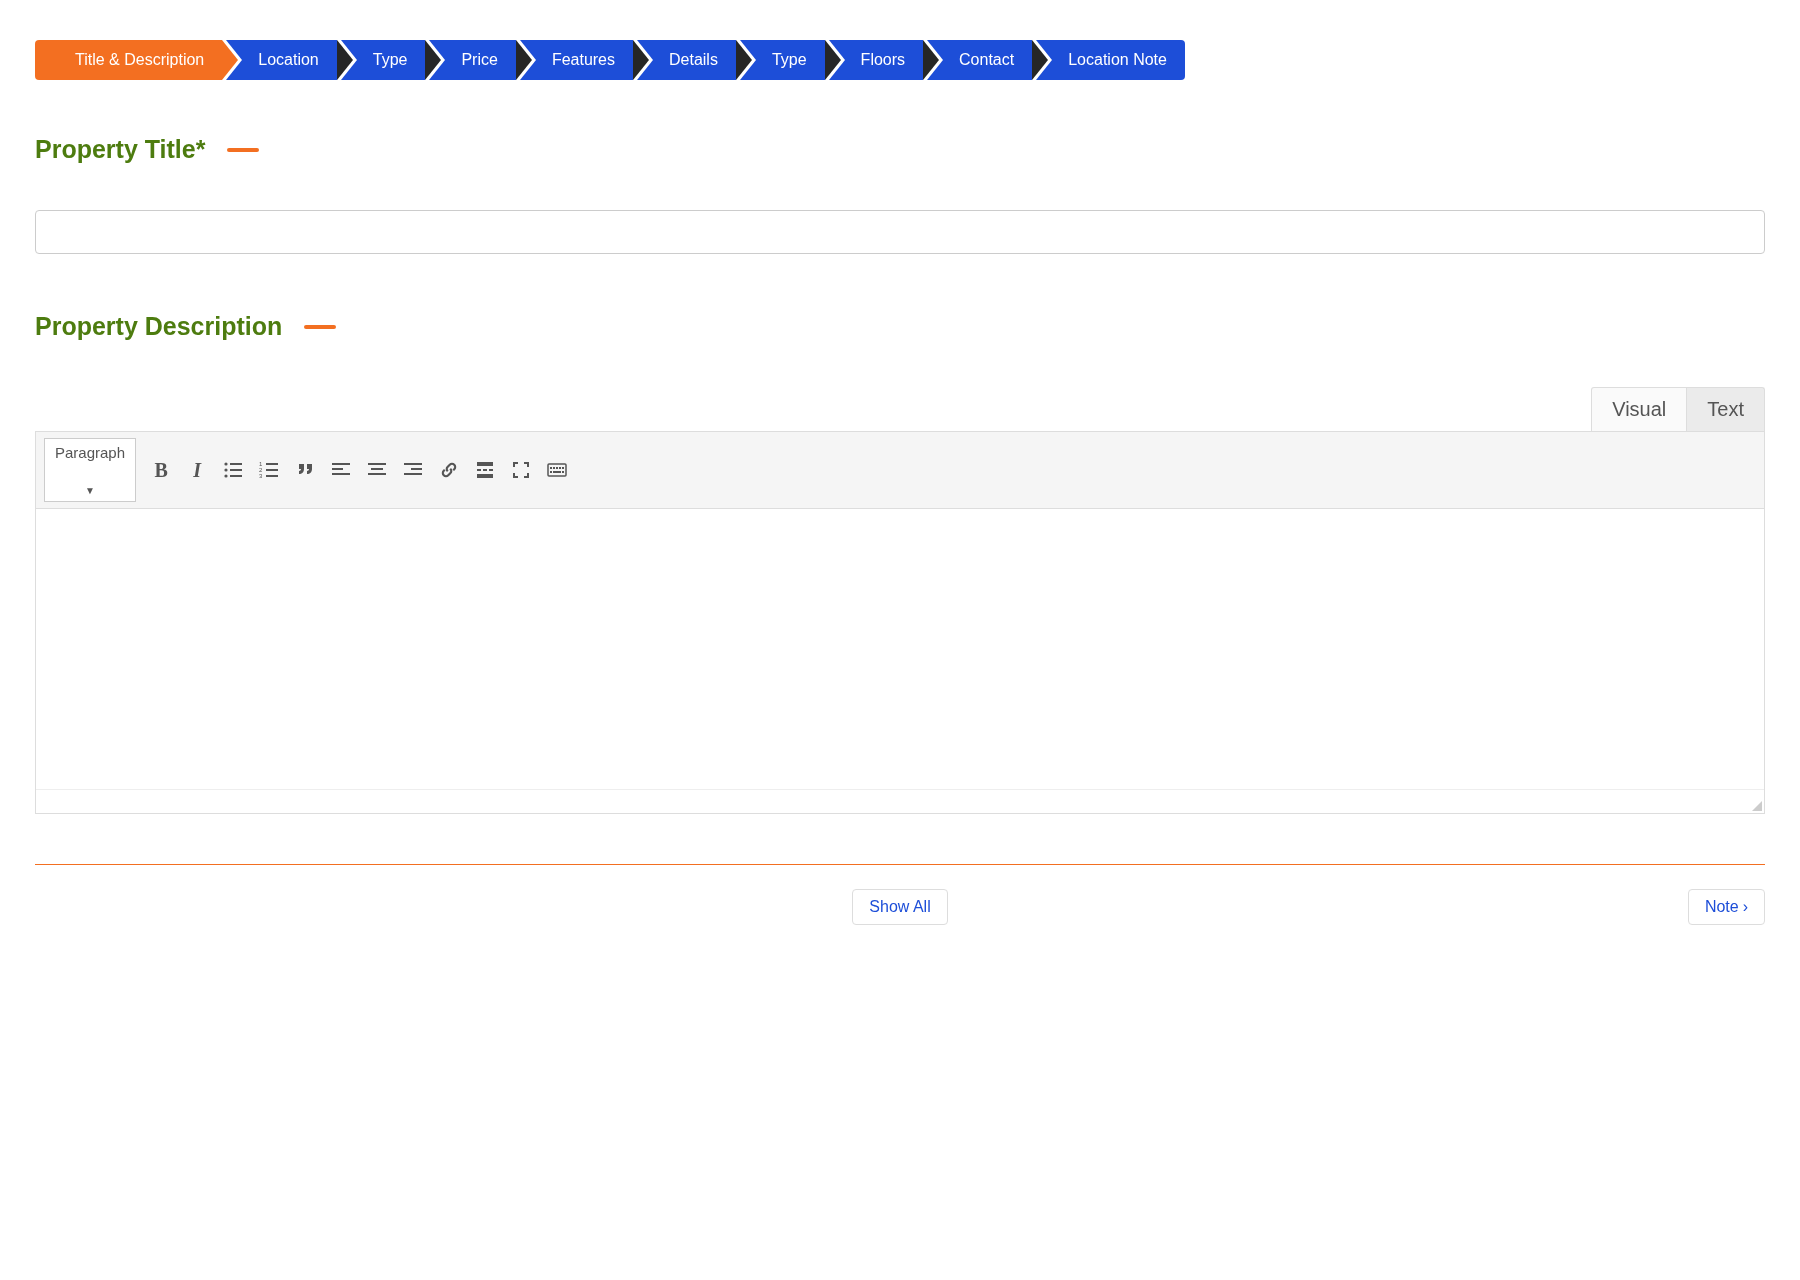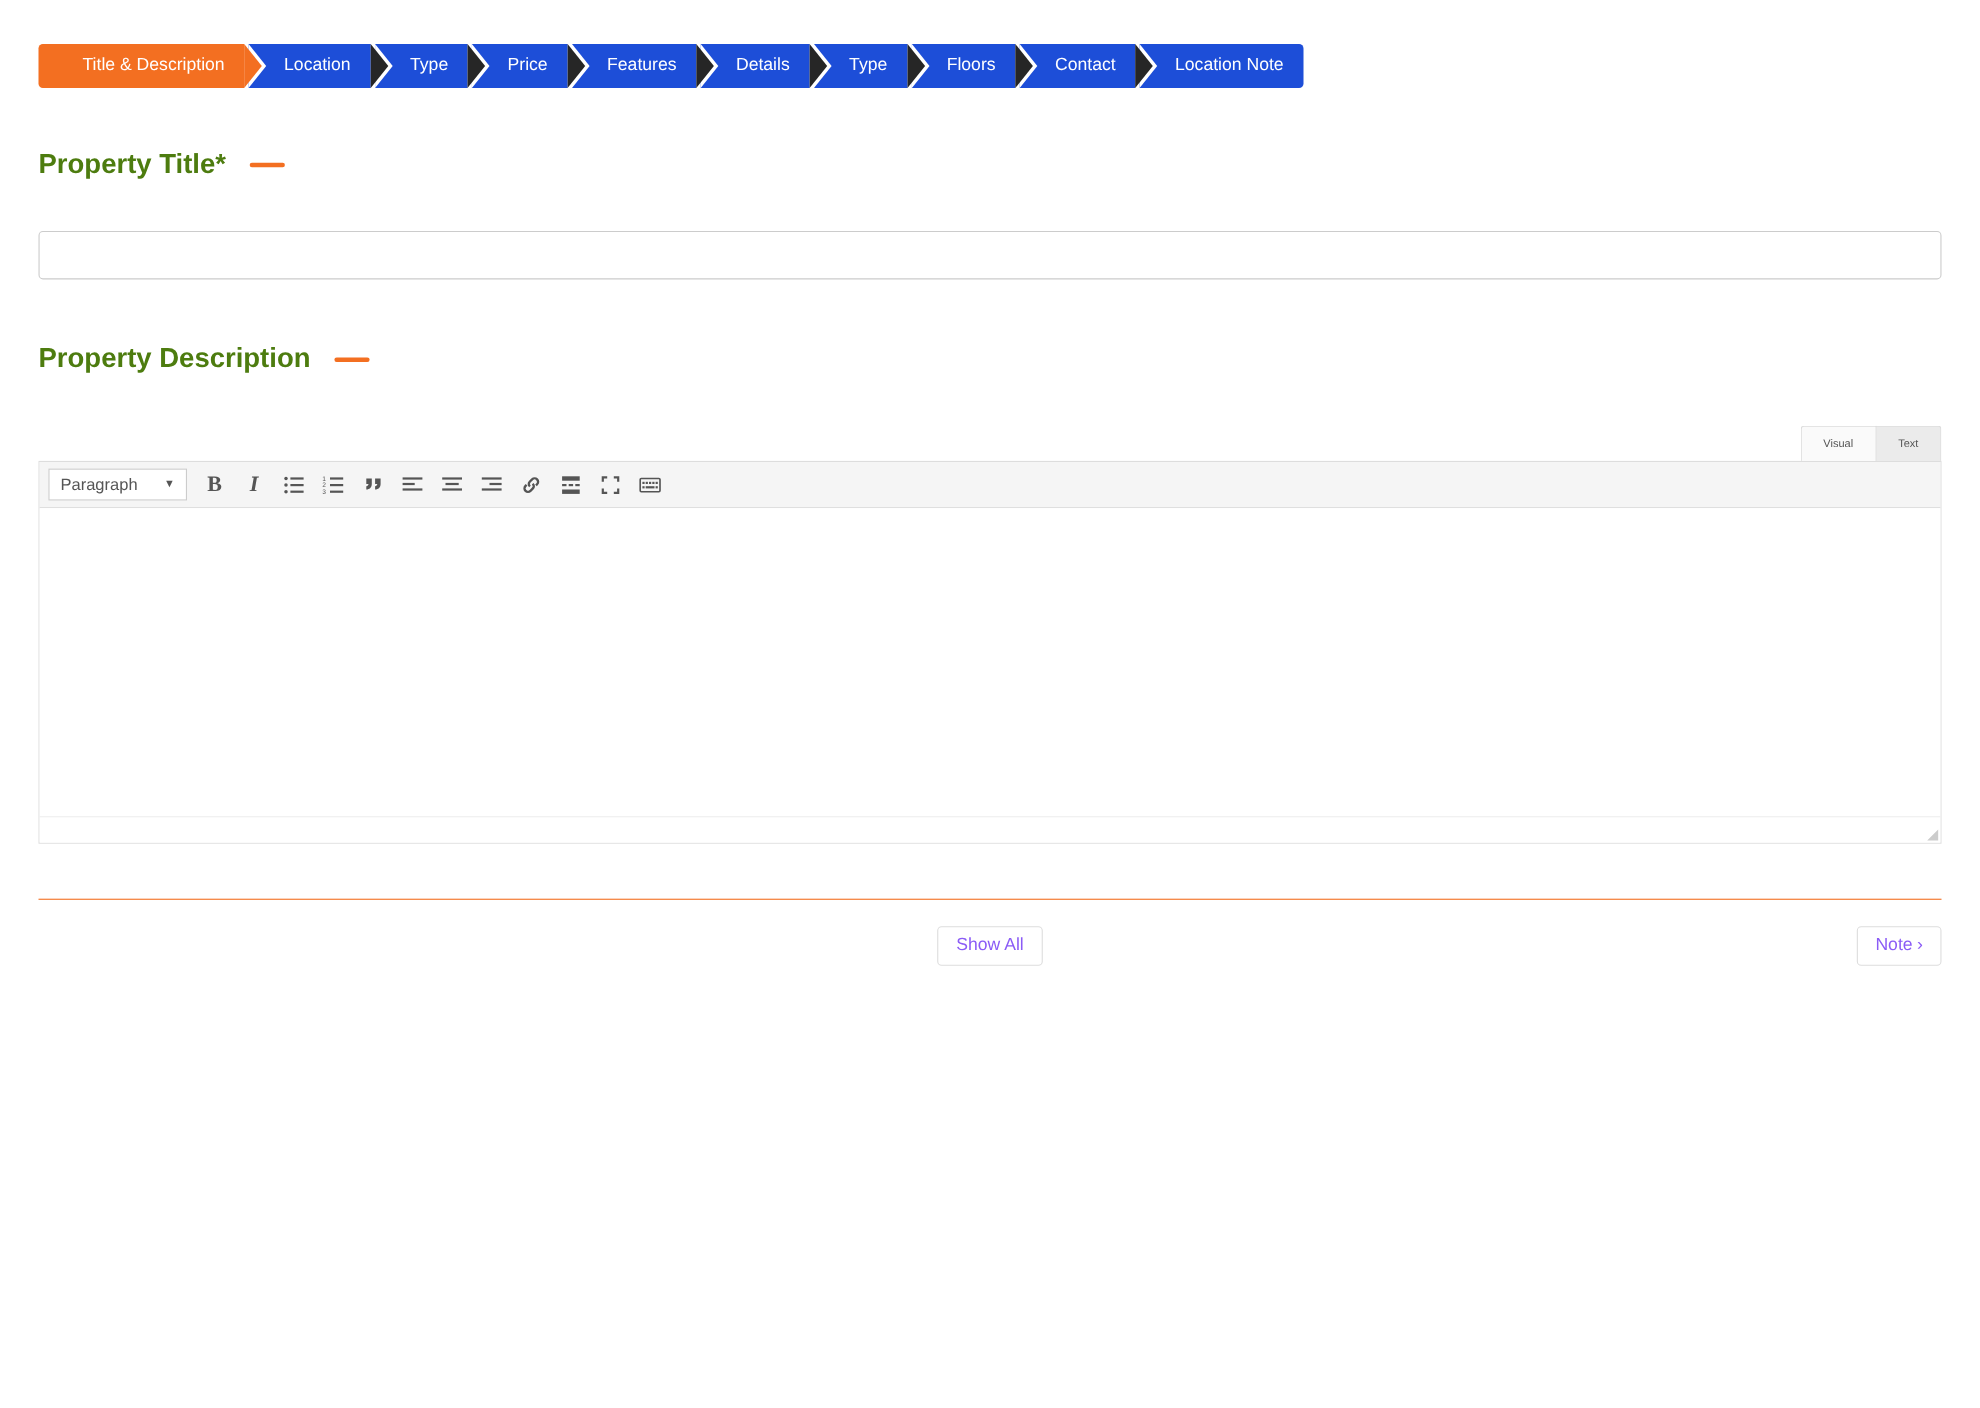--- a/index.html
+++ b/index.html
@@ -70,21 +70,21 @@
       padding: 0 12px;
       font-size: 16px;
       margin-bottom: 58px;
     }
 
     .editor-tabs { display: flex; justify-content: flex-end; }
     .editor-tab {
       border: 1px solid #ddd;
       border-bottom: none;
       padding: 10px 20px;
-      font-size: 10px;
+      font-size: 20px;
       color: #555;
       background: #fafafa;
       cursor: pointer;
       margin-left: -1px;
     }
     .editor-tab.right { background: #ebebeb; border-top-right-radius: 3px; }
     .editor-tab.left { border-top-left-radius: 3px; background:#fafafa; }
 
     .editor-wrap { border: 1px solid #ddd; }
     .toolbar {
@@ -98,20 +98,21 @@
     .para-select {
       border: 1px solid #ccc;
       background: #fff;
       padding: 5px 10px;
       font-size: 15px;
       color: #555;
       display:flex;
       align-items:center;
       gap:24px;
       cursor:pointer;
+      flex-direction:column;
     }
     .tri { font-size: 10px; color:#555; }
     .tbtn {
       width: 22px; height: 22px;
       display: flex; align-items: center; justify-content: center;
       cursor: pointer;
       color: #555;
     }
     .tbtn svg { width: 20px; height: 20px; fill: #555; }
     .bold-b { font-weight: 900; font-size: 20px; font-family: Georgia, serif; color:#555;}
@@ -130,21 +131,21 @@
     .divider { height: 1px; background: #f36f21; margin: 50px 0 24px; }
 
     .footer-row { display: flex; align-items: center; }
     .footer-center { flex:1; display:flex; justify-content:center; }
     .btn {
       border: 1px solid #ddd;
       background: #fff;
       border-radius: 4px;
       padding: 8px 16px;
       font-size: 16px;
-      color: #8b5cf6;
+      color: #1d4ed8;
       cursor: pointer;
       display:flex; align-items:center; gap:4px;
     }
   </style>
 </head>
 <body>
 
 
 
 

